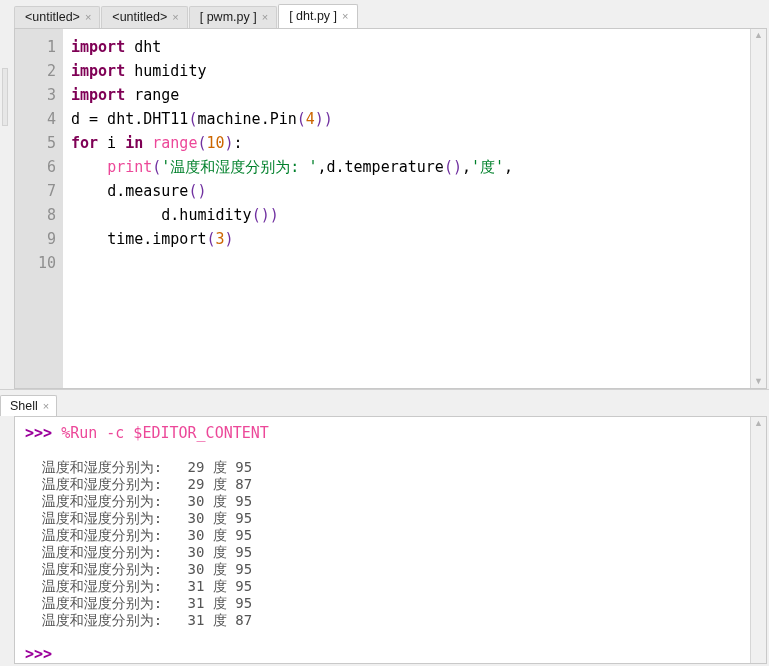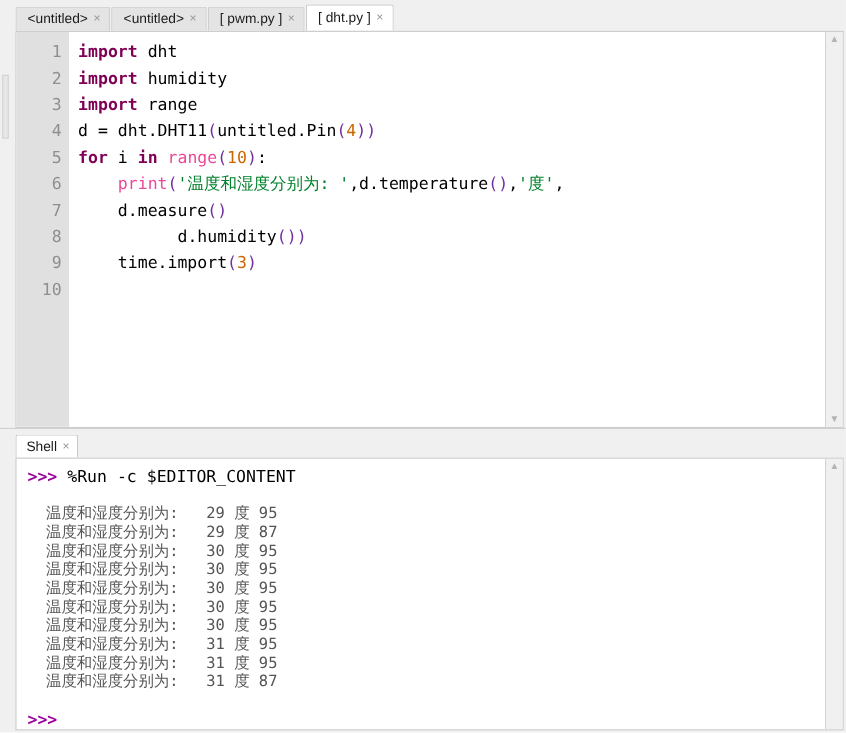--- a/index.html
+++ b/index.html
@@ -175,21 +175,21 @@
     flex-direction: column;
     background: #f0f0f0;
     box-sizing: border-box;
     border-top: 1px solid #d0d0d0;
   }
 
   .shell-tabbar {
     height: 26px;
     display: flex;
     align-items: flex-end;
-    padding-left: 14px;
+    padding-left: 0;
     background: #f0f0f0;
     box-sizing: border-box;
   }
   .shell-tab {
     height: 21px;
     display: flex;
     align-items: center;
     gap: 5px;
     padding: 0 7px 0 9px;
     background: #ffffff;
@@ -218,21 +218,21 @@
     overflow: hidden;
   }
   .shell-line {
     font-family: "DejaVu Sans Mono", monospace;
     font-size: 15px;
     line-height: 17px;
     white-space: pre;
     color: #666666;
   }
   .prompt { color: #9b009b; font-weight: bold; }
-  .cmd    { color: #000000; }
+  .cmd    { color: #ec4899; }
   .outline{
     font-family: "DejaVu Sans Mono", monospace;
     font-size: 14px;
     line-height: 17px;
     white-space: pre;
     color: #555555;
   }
   .spacer-line { height: 17px; }
 </style>
 </head>
@@ -277,21 +277,21 @@
       </div>
 
       <div class="code-area">
 
         <div class="code-line"><span class="kw">import</span><span class="plain"> dht</span></div>
 
         <div class="code-line"><span class="kw">import</span><span class="plain"> humidity</span></div>
 
         <div class="code-line"><span class="kw">import</span><span class="plain"> range</span></div>
 
-        <div class="code-line"><span class="plain">d = dht.DHT11</span><span class="par">(</span><span class="plain">untitled.Pin</span><span class="par">(</span><span class="num">4</span><span class="par">))</span></div>
+        <div class="code-line"><span class="plain">d = dht.DHT11</span><span class="par">(</span><span class="plain">machine.Pin</span><span class="par">(</span><span class="num">4</span><span class="par">))</span></div>
 
         <div class="code-line"><span class="kw">for</span><span class="plain"> i </span><span class="kw">in</span><span class="plain"> </span><span class="bi">range</span><span class="par">(</span><span class="num">10</span><span class="par">)</span><span class="plain">:</span></div>
 
         <div class="code-line"><span class="plain">    </span><span class="bi">print</span><span class="par">(</span><span class="str">'温度和湿度分别为: '</span><span class="plain">,d.temperature</span><span class="par">()</span><span class="plain">,</span><span class="str">'度'</span><span class="plain">,</span></div>
 
         <div class="code-line"><span class="plain">    </span><span class="plain">d.measure</span><span class="par">()</span></div>
 
         <div class="code-line"><span class="plain">          </span><span class="plain">d.humidity</span><span class="par">())</span></div>
 
         <div class="code-line"><span class="plain">    </span><span class="plain">time.import</span><span class="par">(</span><span class="num">3</span><span class="par">)</span></div>

